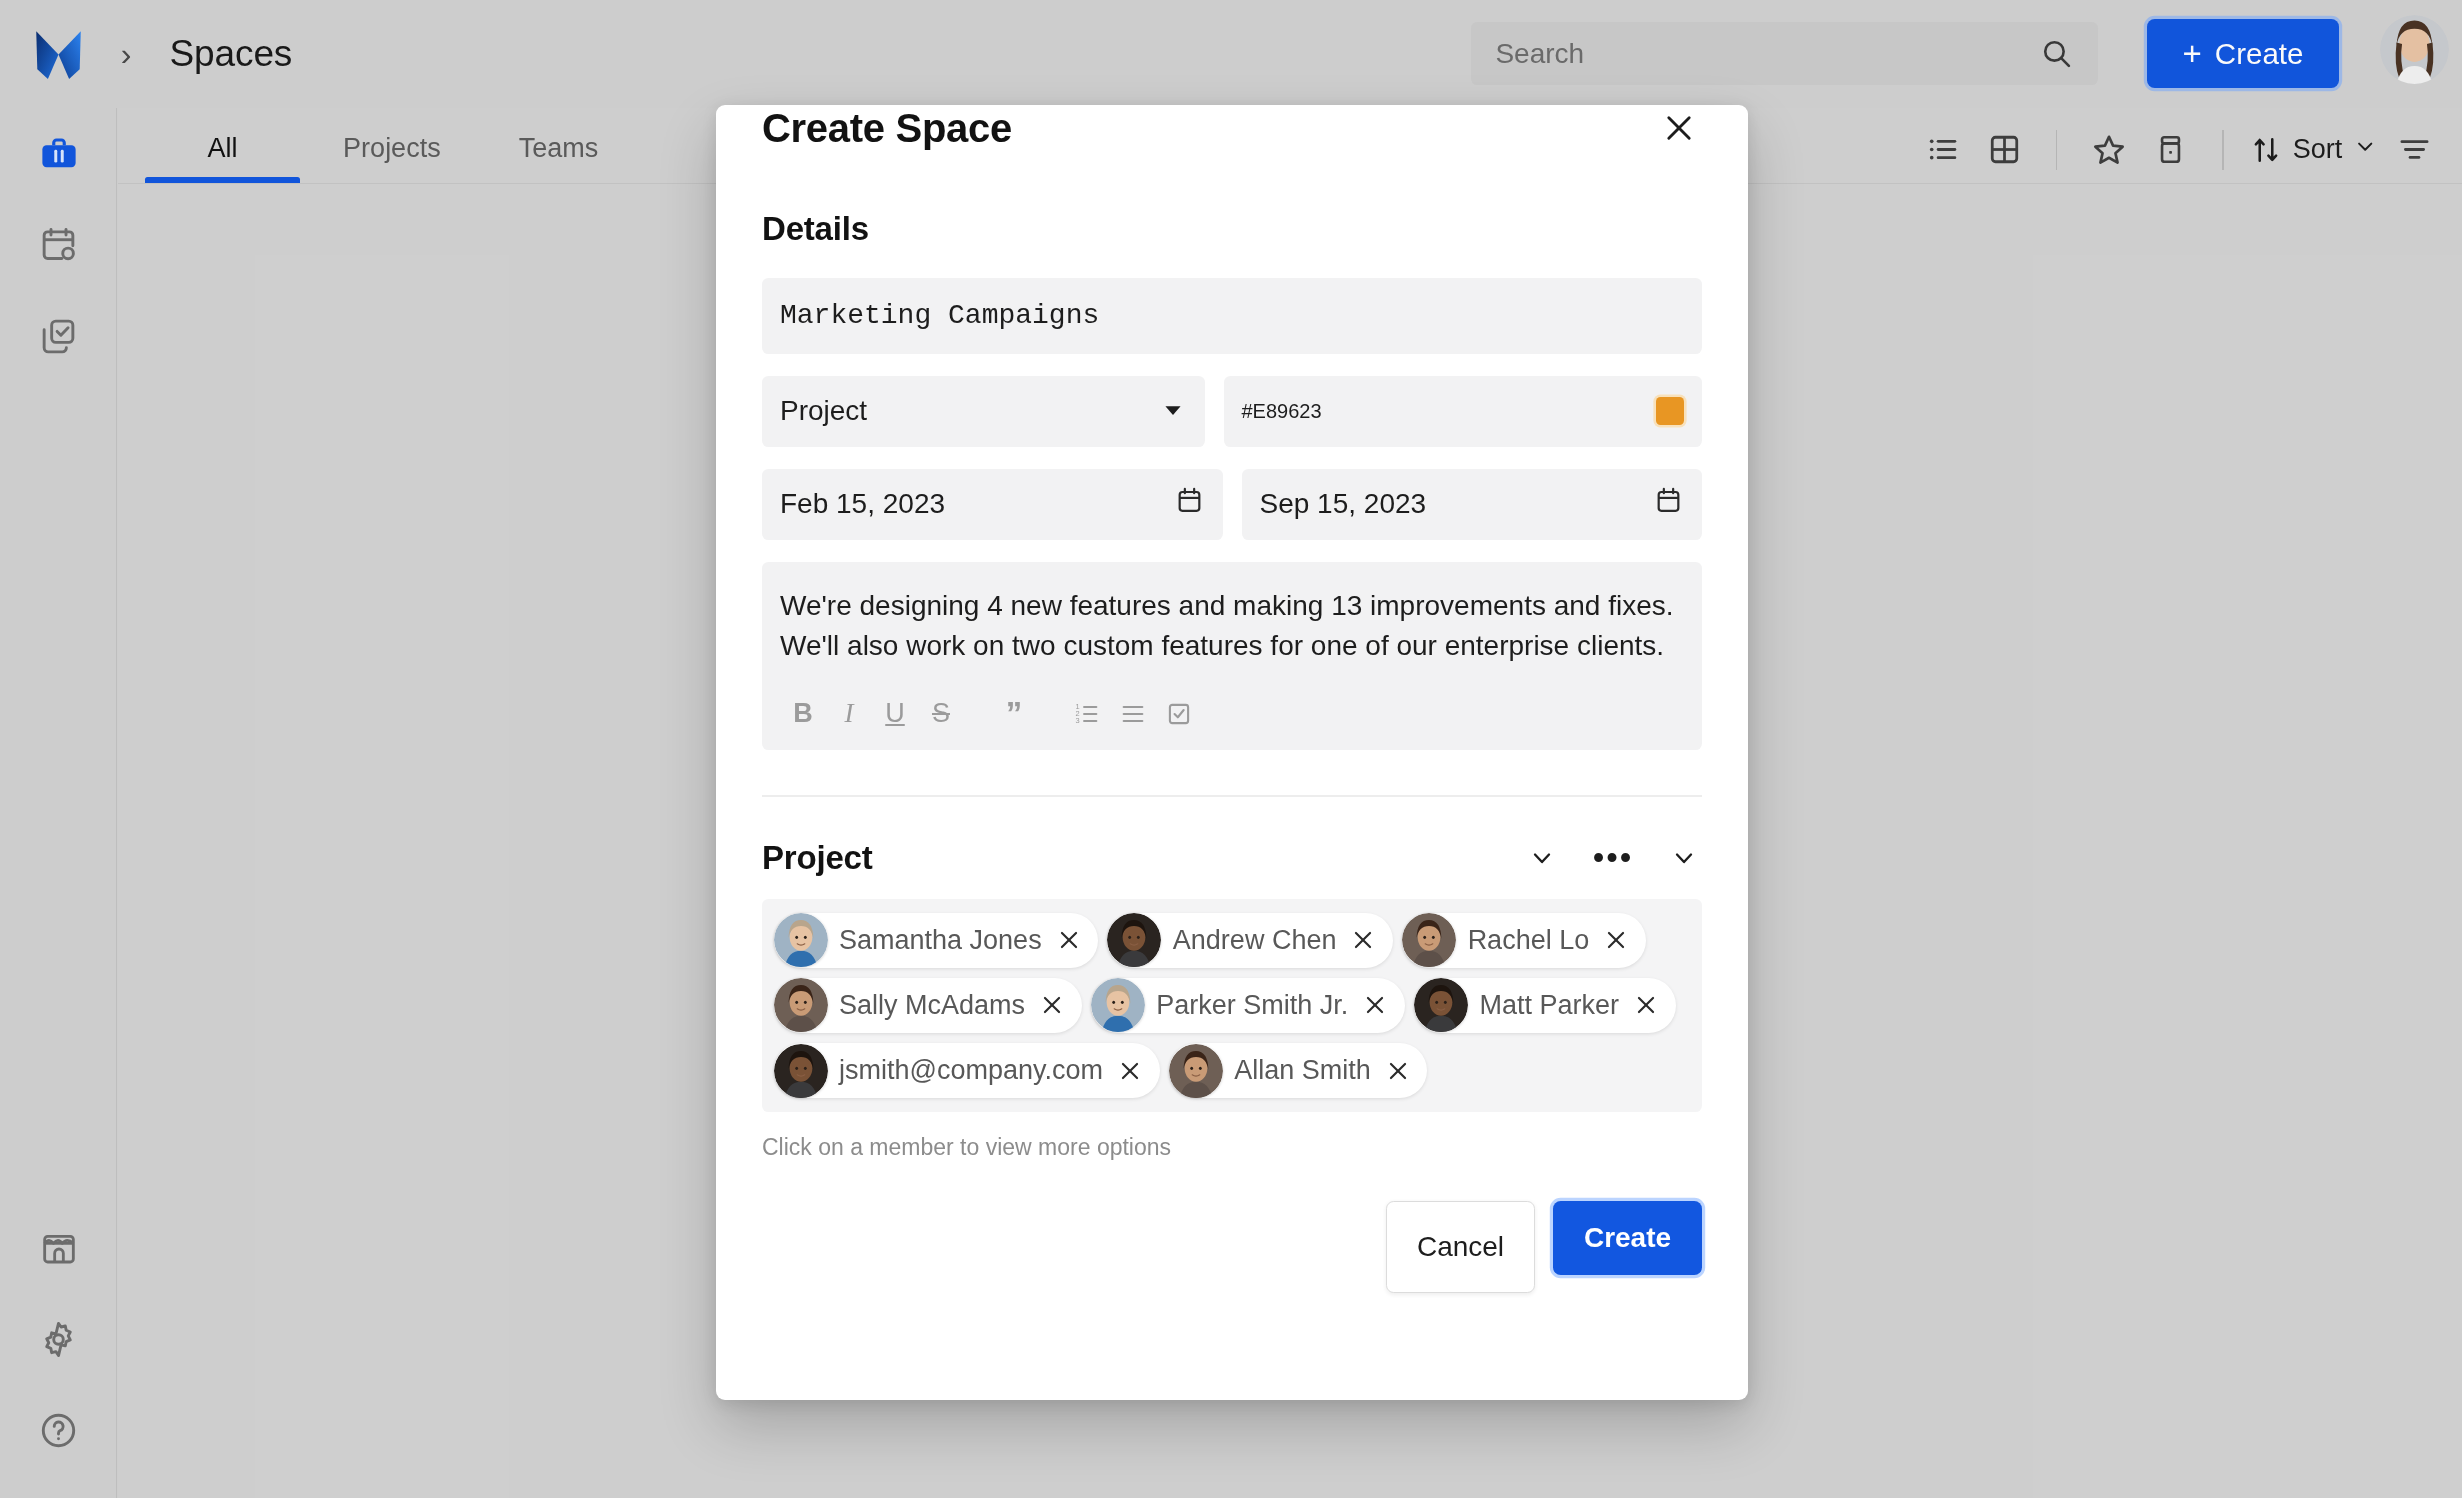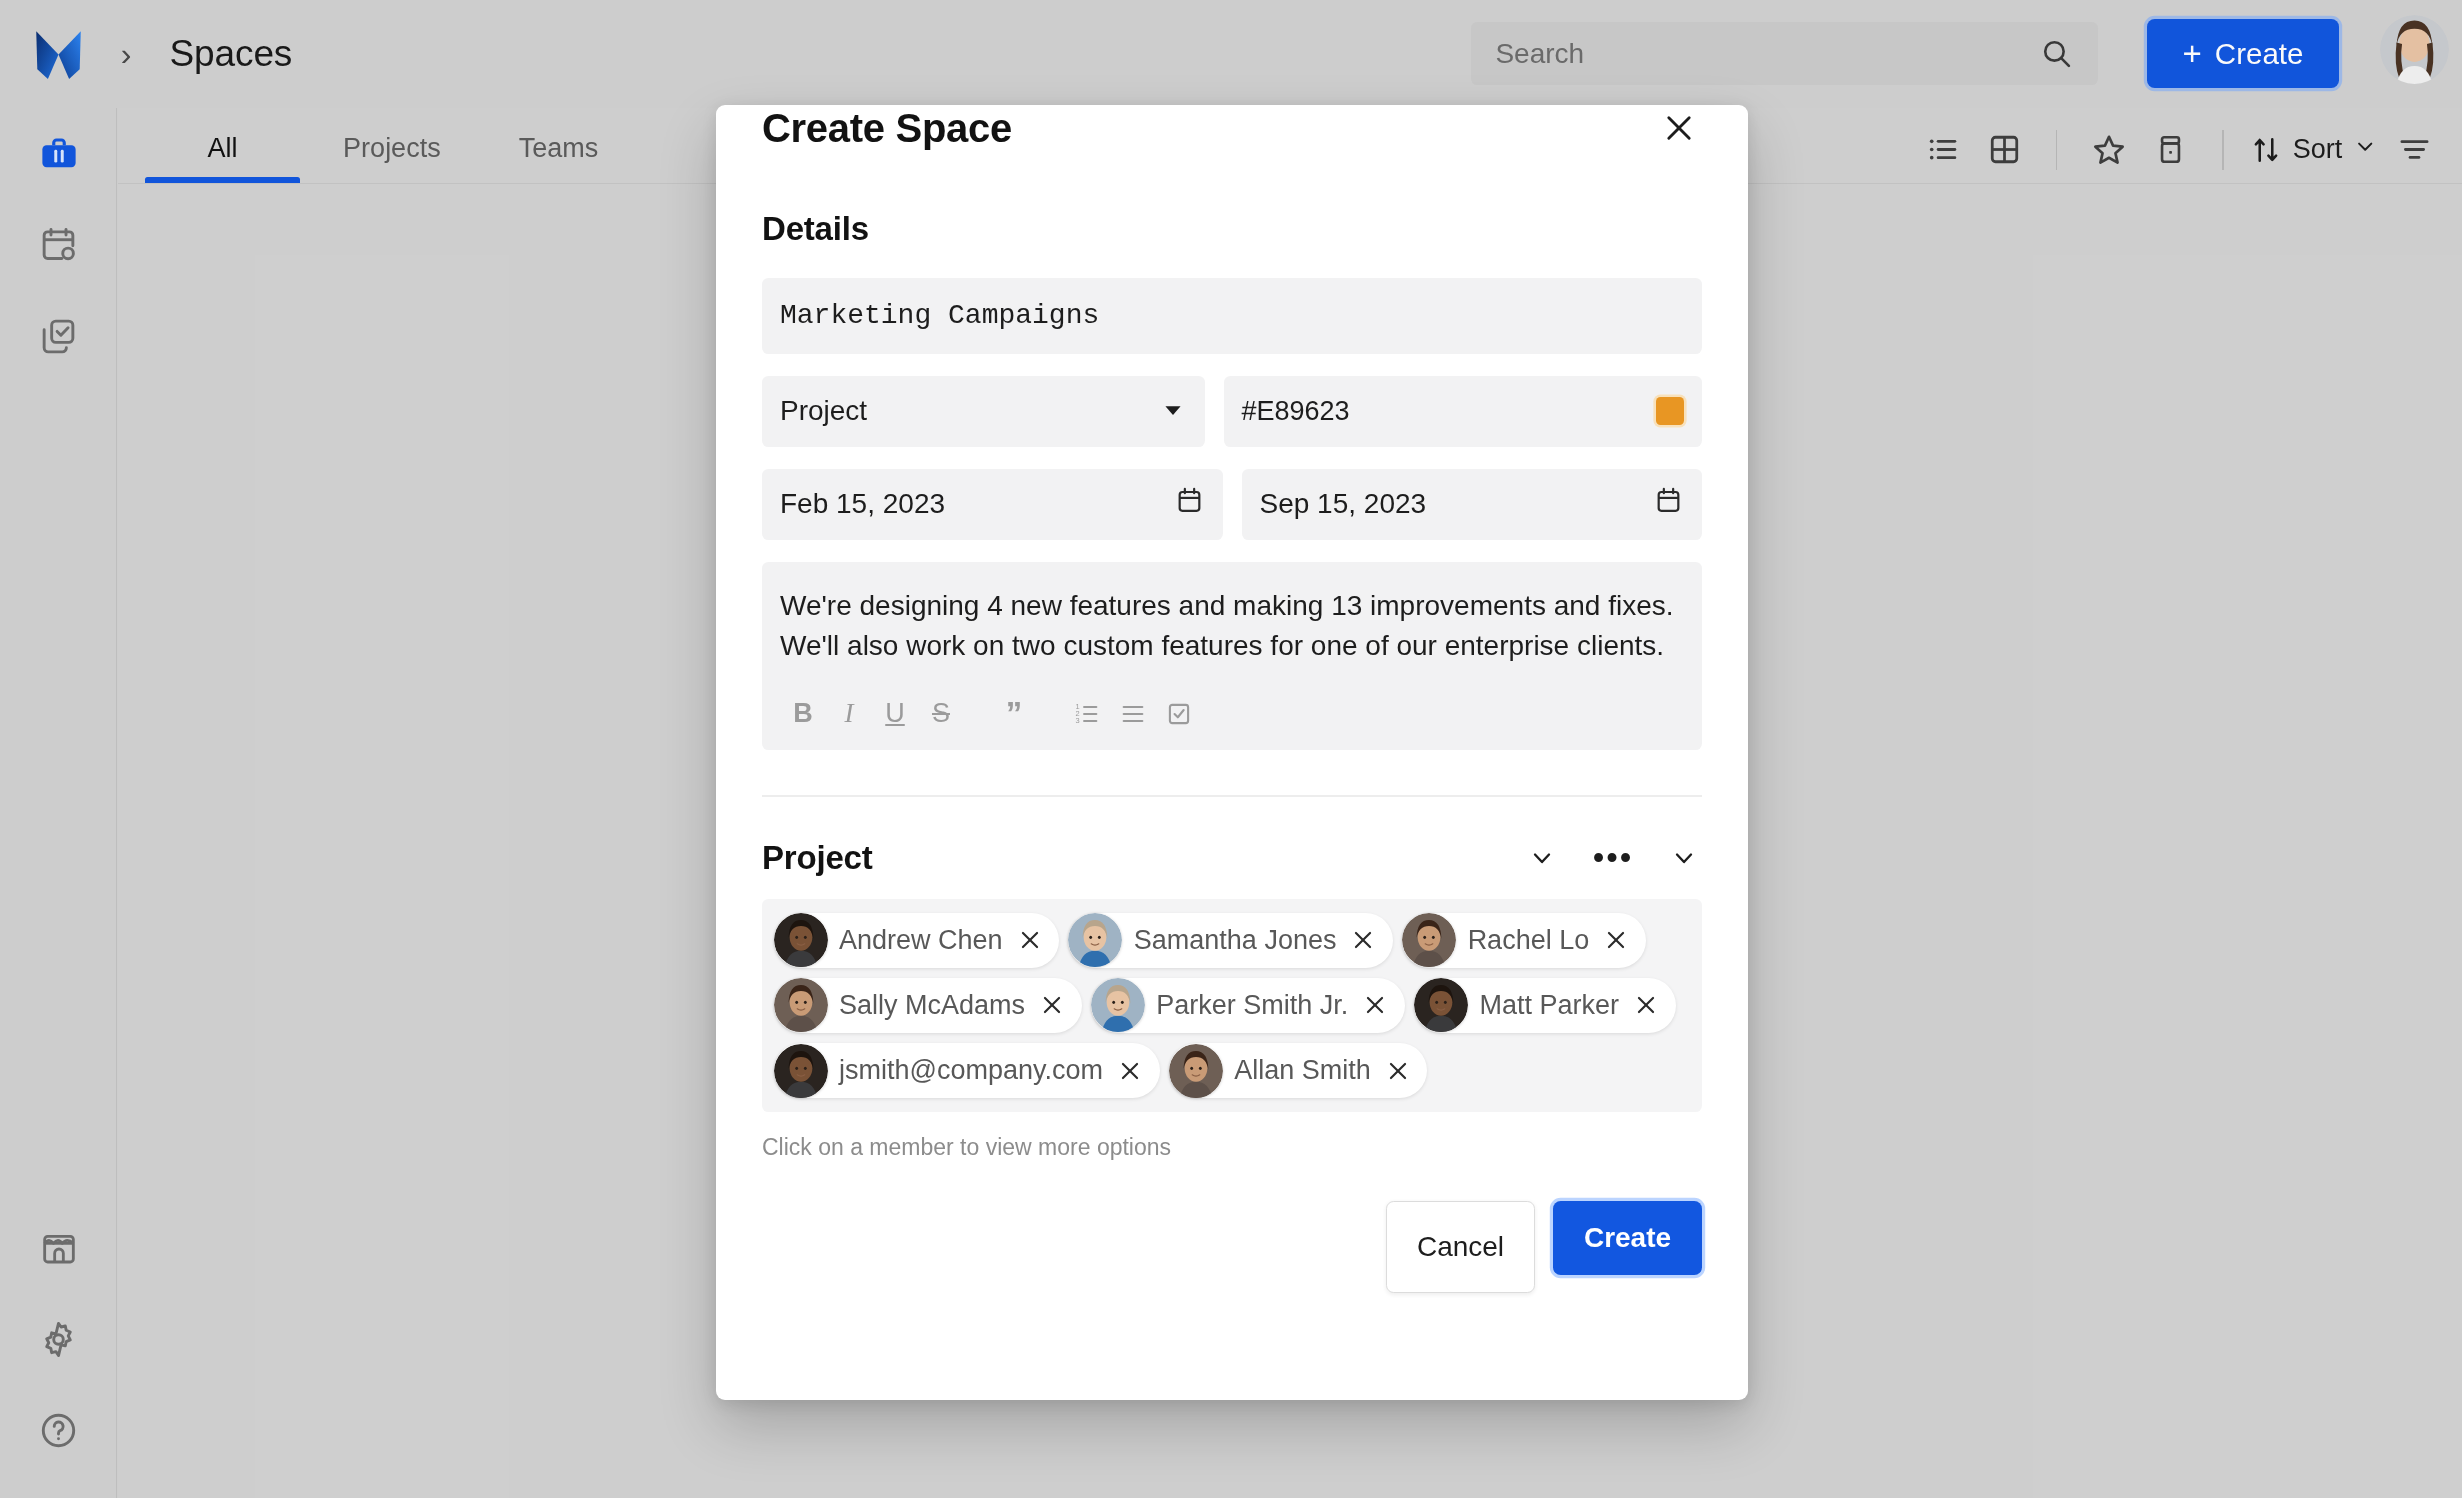--- a/index.html
+++ b/index.html
@@ -107,21 +107,21 @@
     font-family: Liberation Mono, monospace; font-size: 28px; color: #1d1d1d;
   }
   .name-field { height: 76px; margin-top: 29.5px; padding: 0 18px; }
 
   .row2 { display: flex; gap: 19px; margin-top: 22px; }
   .sel-wrap { position: relative; flex: 1; }
   .sel-field { height: 71px; padding: 0 18px; display: flex; align-items: center; cursor: pointer;
                background: #f2f2f3; border-radius: 6.4px; font-size: 28px; color: #1d1d1d; }
   .sel-caret { position: absolute; right: 19px; top: 50%; transform: translateY(-50%); pointer-events: none; }
   .color-field { height: 71px; padding: 0 18px; display: flex; align-items: center; justify-content: space-between;
-                 background: #f2f2f3; border-radius: 6.4px; font-size: 27px; color: #1d1d1d; flex: 1; cursor: pointer; }
+                 background: #f2f2f3; border-radius: 6.4px; font-size: 20px; color: #1d1d1d; flex: 1; cursor: pointer; }
   .swatch { width: 28px; height: 28px; border-radius: 4.5px; box-shadow: 0 0 0 2.6px rgba(255,205,120,0.45); }
   .date-field { height: 71px; padding: 0 18px; display: flex; align-items: center; justify-content: space-between;
                 background: #f2f2f3; border-radius: 6.4px; font-size: 28px; color: #1d1d1d; flex: 1; cursor: pointer; }
 
   .desc-box { background: #f2f2f3; border-radius: 6.4px; margin-top: 22px; padding: 24.4px 18px 16.7px 18px; }
   .desc-line { font-size: 28px; color: #1d1d1d; line-height: 1.42; }
   .fmt-bar { display: flex; align-items: center; margin-top: 28px; }
   .fmt-btn { width: 46px; height: 40px; display: flex; align-items: center; justify-content: center;
              color: #9b9b9b; font-size: 27px; cursor: pointer; }
   .fmt-gap { width: 27px; }
@@ -447,154 +447,154 @@
           <svg width="28" height="28" viewBox="0 0 24 24" fill="none" stroke="#1d1d1d" stroke-width="2">
             <polyline points="6,9 12,15.5 18,9" stroke-linecap="round" stroke-linejoin="round"></polyline>
           </svg>
         </button>
       </div>
     </div>
 
     <div class="chips-box" id="members-container">
         <div class="chip">
           <span class="chip-av"><svg viewBox="0 0 100 100" width="54" height="54">
+              <circle cx="50" cy="50" r="50" fill="#9fb3c4"></circle>
+              <path d="M20 100 Q26 70 50 70 Q74 70 80 100Z" fill="#2f6fae"></path>
+              <ellipse cx="50" cy="45" rx="21" ry="25" fill="#e7c3a3"></ellipse>
+              <path d="M27 46 Q28 13 50 13 Q72 13 73 48 Q69 24 50 24 Q31 24 27 46Z" fill="#b8a58c"></path>
+              <ellipse cx="42" cy="45" rx="2.6" ry="3" fill="#2b2019"></ellipse>
+              <ellipse cx="58" cy="45" rx="2.6" ry="3" fill="#2b2019"></ellipse>
+              <path d="M43 57 Q50 62 57 57" fill="none" stroke="#8a5f44" stroke-width="2.2" stroke-linecap="round"></path>
+            </svg></span>
+          <span class="chip-name">Samantha Jones</span>
+          <span class="chip-x">
+            <svg width="26" height="26" viewBox="0 0 24 24" fill="none" stroke="#2b2b2b" stroke-width="2">
+              <line x1="5.5" y1="5.5" x2="18.5" y2="18.5" stroke-linecap="round"></line>
+              <line x1="18.5" y1="5.5" x2="5.5" y2="18.5" stroke-linecap="round"></line>
+            </svg>
+          </span>
+        </div>
+        <div class="chip">
+          <span class="chip-av"><svg viewBox="0 0 100 100" width="54" height="54">
               <circle cx="50" cy="50" r="50" fill="#2a2420"></circle>
               <path d="M20 100 Q26 70 50 70 Q74 70 80 100Z" fill="#3a3a3c"></path>
               <ellipse cx="50" cy="45" rx="21" ry="25" fill="#7a5236"></ellipse>
               <path d="M27 46 Q28 13 50 13 Q72 13 73 48 Q69 24 50 24 Q31 24 27 46Z" fill="#1d140e"></path>
               <ellipse cx="42" cy="45" rx="2.6" ry="3" fill="#2b2019"></ellipse>
               <ellipse cx="58" cy="45" rx="2.6" ry="3" fill="#2b2019"></ellipse>
               <path d="M43 57 Q50 62 57 57" fill="none" stroke="#8a5f44" stroke-width="2.2" stroke-linecap="round"></path>
             </svg></span>
           <span class="chip-name">Andrew Chen</span>
           <span class="chip-x">
             <svg width="26" height="26" viewBox="0 0 24 24" fill="none" stroke="#2b2b2b" stroke-width="2">
               <line x1="5.5" y1="5.5" x2="18.5" y2="18.5" stroke-linecap="round"></line>
               <line x1="18.5" y1="5.5" x2="5.5" y2="18.5" stroke-linecap="round"></line>
             </svg>
           </span>
         </div>
         <div class="chip">
           <span class="chip-av"><svg viewBox="0 0 100 100" width="54" height="54">
+              <circle cx="50" cy="50" r="50" fill="#6e5f55"></circle>
+              <path d="M20 100 Q26 70 50 70 Q74 70 80 100Z" fill="#5d5049"></path>
+              <ellipse cx="50" cy="45" rx="21" ry="25" fill="#c99b76"></ellipse>
+              <path d="M27 46 Q28 13 50 13 Q72 13 73 48 Q69 24 50 24 Q31 24 27 46Z" fill="#3a2418"></path>
+              <ellipse cx="42" cy="45" rx="2.6" ry="3" fill="#2b2019"></ellipse>
+              <ellipse cx="58" cy="45" rx="2.6" ry="3" fill="#2b2019"></ellipse>
+              <path d="M43 57 Q50 62 57 57" fill="none" stroke="#8a5f44" stroke-width="2.2" stroke-linecap="round"></path>
+            </svg></span>
+          <span class="chip-name">Rachel Lo</span>
+          <span class="chip-x">
+            <svg width="26" height="26" viewBox="0 0 24 24" fill="none" stroke="#2b2b2b" stroke-width="2">
+              <line x1="5.5" y1="5.5" x2="18.5" y2="18.5" stroke-linecap="round"></line>
+              <line x1="18.5" y1="5.5" x2="5.5" y2="18.5" stroke-linecap="round"></line>
+            </svg>
+          </span>
+        </div>
+        <div class="chip">
+          <span class="chip-av"><svg viewBox="0 0 100 100" width="54" height="54">
+              <circle cx="50" cy="50" r="50" fill="#6e5f55"></circle>
+              <path d="M20 100 Q26 70 50 70 Q74 70 80 100Z" fill="#5d5049"></path>
+              <ellipse cx="50" cy="45" rx="21" ry="25" fill="#c99b76"></ellipse>
+              <path d="M27 46 Q28 13 50 13 Q72 13 73 48 Q69 24 50 24 Q31 24 27 46Z" fill="#3a2418"></path>
+              <ellipse cx="42" cy="45" rx="2.6" ry="3" fill="#2b2019"></ellipse>
+              <ellipse cx="58" cy="45" rx="2.6" ry="3" fill="#2b2019"></ellipse>
+              <path d="M43 57 Q50 62 57 57" fill="none" stroke="#8a5f44" stroke-width="2.2" stroke-linecap="round"></path>
+            </svg></span>
+          <span class="chip-name">Sally McAdams</span>
+          <span class="chip-x">
+            <svg width="26" height="26" viewBox="0 0 24 24" fill="none" stroke="#2b2b2b" stroke-width="2">
+              <line x1="5.5" y1="5.5" x2="18.5" y2="18.5" stroke-linecap="round"></line>
+              <line x1="18.5" y1="5.5" x2="5.5" y2="18.5" stroke-linecap="round"></line>
+            </svg>
+          </span>
+        </div>
+        <div class="chip">
+          <span class="chip-av"><svg viewBox="0 0 100 100" width="54" height="54">
               <circle cx="50" cy="50" r="50" fill="#9fb3c4"></circle>
               <path d="M20 100 Q26 70 50 70 Q74 70 80 100Z" fill="#2f6fae"></path>
               <ellipse cx="50" cy="45" rx="21" ry="25" fill="#e7c3a3"></ellipse>
               <path d="M27 46 Q28 13 50 13 Q72 13 73 48 Q69 24 50 24 Q31 24 27 46Z" fill="#b8a58c"></path>
               <ellipse cx="42" cy="45" rx="2.6" ry="3" fill="#2b2019"></ellipse>
               <ellipse cx="58" cy="45" rx="2.6" ry="3" fill="#2b2019"></ellipse>
               <path d="M43 57 Q50 62 57 57" fill="none" stroke="#8a5f44" stroke-width="2.2" stroke-linecap="round"></path>
             </svg></span>
-          <span class="chip-name">Samantha Jones</span>
+          <span class="chip-name">Parker Smith Jr.</span>
+          <span class="chip-x">
+            <svg width="26" height="26" viewBox="0 0 24 24" fill="none" stroke="#2b2b2b" stroke-width="2">
+              <line x1="5.5" y1="5.5" x2="18.5" y2="18.5" stroke-linecap="round"></line>
+              <line x1="18.5" y1="5.5" x2="5.5" y2="18.5" stroke-linecap="round"></line>
+            </svg>
+          </span>
+        </div>
+        <div class="chip">
+          <span class="chip-av"><svg viewBox="0 0 100 100" width="54" height="54">
+              <circle cx="50" cy="50" r="50" fill="#2a2420"></circle>
+              <path d="M20 100 Q26 70 50 70 Q74 70 80 100Z" fill="#3a3a3c"></path>
+              <ellipse cx="50" cy="45" rx="21" ry="25" fill="#7a5236"></ellipse>
+              <path d="M27 46 Q28 13 50 13 Q72 13 73 48 Q69 24 50 24 Q31 24 27 46Z" fill="#1d140e"></path>
+              <ellipse cx="42" cy="45" rx="2.6" ry="3" fill="#2b2019"></ellipse>
+              <ellipse cx="58" cy="45" rx="2.6" ry="3" fill="#2b2019"></ellipse>
+              <path d="M43 57 Q50 62 57 57" fill="none" stroke="#8a5f44" stroke-width="2.2" stroke-linecap="round"></path>
+            </svg></span>
+          <span class="chip-name">Matt Parker</span>
+          <span class="chip-x">
+            <svg width="26" height="26" viewBox="0 0 24 24" fill="none" stroke="#2b2b2b" stroke-width="2">
+              <line x1="5.5" y1="5.5" x2="18.5" y2="18.5" stroke-linecap="round"></line>
+              <line x1="18.5" y1="5.5" x2="5.5" y2="18.5" stroke-linecap="round"></line>
+            </svg>
+          </span>
+        </div>
+        <div class="chip">
+          <span class="chip-av"><svg viewBox="0 0 100 100" width="54" height="54">
+              <circle cx="50" cy="50" r="50" fill="#2a2420"></circle>
+              <path d="M20 100 Q26 70 50 70 Q74 70 80 100Z" fill="#3a3a3c"></path>
+              <ellipse cx="50" cy="45" rx="21" ry="25" fill="#7a5236"></ellipse>
+              <path d="M27 46 Q28 13 50 13 Q72 13 73 48 Q69 24 50 24 Q31 24 27 46Z" fill="#1d140e"></path>
+              <ellipse cx="42" cy="45" rx="2.6" ry="3" fill="#2b2019"></ellipse>
+              <ellipse cx="58" cy="45" rx="2.6" ry="3" fill="#2b2019"></ellipse>
+              <path d="M43 57 Q50 62 57 57" fill="none" stroke="#8a5f44" stroke-width="2.2" stroke-linecap="round"></path>
+            </svg></span>
+          <span class="chip-name">jsmith@company.com</span>
           <span class="chip-x">
             <svg width="26" height="26" viewBox="0 0 24 24" fill="none" stroke="#2b2b2b" stroke-width="2">
               <line x1="5.5" y1="5.5" x2="18.5" y2="18.5" stroke-linecap="round"></line>
               <line x1="18.5" y1="5.5" x2="5.5" y2="18.5" stroke-linecap="round"></line>
             </svg>
           </span>
         </div>
         <div class="chip">
           <span class="chip-av"><svg viewBox="0 0 100 100" width="54" height="54">
               <circle cx="50" cy="50" r="50" fill="#6e5f55"></circle>
               <path d="M20 100 Q26 70 50 70 Q74 70 80 100Z" fill="#5d5049"></path>
               <ellipse cx="50" cy="45" rx="21" ry="25" fill="#c99b76"></ellipse>
               <path d="M27 46 Q28 13 50 13 Q72 13 73 48 Q69 24 50 24 Q31 24 27 46Z" fill="#3a2418"></path>
               <ellipse cx="42" cy="45" rx="2.6" ry="3" fill="#2b2019"></ellipse>
               <ellipse cx="58" cy="45" rx="2.6" ry="3" fill="#2b2019"></ellipse>
               <path d="M43 57 Q50 62 57 57" fill="none" stroke="#8a5f44" stroke-width="2.2" stroke-linecap="round"></path>
             </svg></span>
-          <span class="chip-name">Rachel Lo</span>
-          <span class="chip-x">
-            <svg width="26" height="26" viewBox="0 0 24 24" fill="none" stroke="#2b2b2b" stroke-width="2">
-              <line x1="5.5" y1="5.5" x2="18.5" y2="18.5" stroke-linecap="round"></line>
-              <line x1="18.5" y1="5.5" x2="5.5" y2="18.5" stroke-linecap="round"></line>
-            </svg>
-          </span>
-        </div>
-        <div class="chip">
-          <span class="chip-av"><svg viewBox="0 0 100 100" width="54" height="54">
-              <circle cx="50" cy="50" r="50" fill="#6e5f55"></circle>
-              <path d="M20 100 Q26 70 50 70 Q74 70 80 100Z" fill="#5d5049"></path>
-              <ellipse cx="50" cy="45" rx="21" ry="25" fill="#c99b76"></ellipse>
-              <path d="M27 46 Q28 13 50 13 Q72 13 73 48 Q69 24 50 24 Q31 24 27 46Z" fill="#3a2418"></path>
-              <ellipse cx="42" cy="45" rx="2.6" ry="3" fill="#2b2019"></ellipse>
-              <ellipse cx="58" cy="45" rx="2.6" ry="3" fill="#2b2019"></ellipse>
-              <path d="M43 57 Q50 62 57 57" fill="none" stroke="#8a5f44" stroke-width="2.2" stroke-linecap="round"></path>
-            </svg></span>
-          <span class="chip-name">Sally McAdams</span>
-          <span class="chip-x">
-            <svg width="26" height="26" viewBox="0 0 24 24" fill="none" stroke="#2b2b2b" stroke-width="2">
-              <line x1="5.5" y1="5.5" x2="18.5" y2="18.5" stroke-linecap="round"></line>
-              <line x1="18.5" y1="5.5" x2="5.5" y2="18.5" stroke-linecap="round"></line>
-            </svg>
-          </span>
-        </div>
-        <div class="chip">
-          <span class="chip-av"><svg viewBox="0 0 100 100" width="54" height="54">
-              <circle cx="50" cy="50" r="50" fill="#9fb3c4"></circle>
-              <path d="M20 100 Q26 70 50 70 Q74 70 80 100Z" fill="#2f6fae"></path>
-              <ellipse cx="50" cy="45" rx="21" ry="25" fill="#e7c3a3"></ellipse>
-              <path d="M27 46 Q28 13 50 13 Q72 13 73 48 Q69 24 50 24 Q31 24 27 46Z" fill="#b8a58c"></path>
-              <ellipse cx="42" cy="45" rx="2.6" ry="3" fill="#2b2019"></ellipse>
-              <ellipse cx="58" cy="45" rx="2.6" ry="3" fill="#2b2019"></ellipse>
-              <path d="M43 57 Q50 62 57 57" fill="none" stroke="#8a5f44" stroke-width="2.2" stroke-linecap="round"></path>
-            </svg></span>
-          <span class="chip-name">Parker Smith Jr.</span>
-          <span class="chip-x">
-            <svg width="26" height="26" viewBox="0 0 24 24" fill="none" stroke="#2b2b2b" stroke-width="2">
-              <line x1="5.5" y1="5.5" x2="18.5" y2="18.5" stroke-linecap="round"></line>
-              <line x1="18.5" y1="5.5" x2="5.5" y2="18.5" stroke-linecap="round"></line>
-            </svg>
-          </span>
-        </div>
-        <div class="chip">
-          <span class="chip-av"><svg viewBox="0 0 100 100" width="54" height="54">
-              <circle cx="50" cy="50" r="50" fill="#2a2420"></circle>
-              <path d="M20 100 Q26 70 50 70 Q74 70 80 100Z" fill="#3a3a3c"></path>
-              <ellipse cx="50" cy="45" rx="21" ry="25" fill="#7a5236"></ellipse>
-              <path d="M27 46 Q28 13 50 13 Q72 13 73 48 Q69 24 50 24 Q31 24 27 46Z" fill="#1d140e"></path>
-              <ellipse cx="42" cy="45" rx="2.6" ry="3" fill="#2b2019"></ellipse>
-              <ellipse cx="58" cy="45" rx="2.6" ry="3" fill="#2b2019"></ellipse>
-              <path d="M43 57 Q50 62 57 57" fill="none" stroke="#8a5f44" stroke-width="2.2" stroke-linecap="round"></path>
-            </svg></span>
-          <span class="chip-name">Matt Parker</span>
-          <span class="chip-x">
-            <svg width="26" height="26" viewBox="0 0 24 24" fill="none" stroke="#2b2b2b" stroke-width="2">
-              <line x1="5.5" y1="5.5" x2="18.5" y2="18.5" stroke-linecap="round"></line>
-              <line x1="18.5" y1="5.5" x2="5.5" y2="18.5" stroke-linecap="round"></line>
-            </svg>
-          </span>
-        </div>
-        <div class="chip">
-          <span class="chip-av"><svg viewBox="0 0 100 100" width="54" height="54">
-              <circle cx="50" cy="50" r="50" fill="#2a2420"></circle>
-              <path d="M20 100 Q26 70 50 70 Q74 70 80 100Z" fill="#3a3a3c"></path>
-              <ellipse cx="50" cy="45" rx="21" ry="25" fill="#7a5236"></ellipse>
-              <path d="M27 46 Q28 13 50 13 Q72 13 73 48 Q69 24 50 24 Q31 24 27 46Z" fill="#1d140e"></path>
-              <ellipse cx="42" cy="45" rx="2.6" ry="3" fill="#2b2019"></ellipse>
-              <ellipse cx="58" cy="45" rx="2.6" ry="3" fill="#2b2019"></ellipse>
-              <path d="M43 57 Q50 62 57 57" fill="none" stroke="#8a5f44" stroke-width="2.2" stroke-linecap="round"></path>
-            </svg></span>
-          <span class="chip-name">jsmith@company.com</span>
-          <span class="chip-x">
-            <svg width="26" height="26" viewBox="0 0 24 24" fill="none" stroke="#2b2b2b" stroke-width="2">
-              <line x1="5.5" y1="5.5" x2="18.5" y2="18.5" stroke-linecap="round"></line>
-              <line x1="18.5" y1="5.5" x2="5.5" y2="18.5" stroke-linecap="round"></line>
-            </svg>
-          </span>
-        </div>
-        <div class="chip">
-          <span class="chip-av"><svg viewBox="0 0 100 100" width="54" height="54">
-              <circle cx="50" cy="50" r="50" fill="#6e5f55"></circle>
-              <path d="M20 100 Q26 70 50 70 Q74 70 80 100Z" fill="#5d5049"></path>
-              <ellipse cx="50" cy="45" rx="21" ry="25" fill="#c99b76"></ellipse>
-              <path d="M27 46 Q28 13 50 13 Q72 13 73 48 Q69 24 50 24 Q31 24 27 46Z" fill="#3a2418"></path>
-              <ellipse cx="42" cy="45" rx="2.6" ry="3" fill="#2b2019"></ellipse>
-              <ellipse cx="58" cy="45" rx="2.6" ry="3" fill="#2b2019"></ellipse>
-              <path d="M43 57 Q50 62 57 57" fill="none" stroke="#8a5f44" stroke-width="2.2" stroke-linecap="round"></path>
-            </svg></span>
           <span class="chip-name">Allan Smith</span>
           <span class="chip-x">
             <svg width="26" height="26" viewBox="0 0 24 24" fill="none" stroke="#2b2b2b" stroke-width="2">
               <line x1="5.5" y1="5.5" x2="18.5" y2="18.5" stroke-linecap="round"></line>
               <line x1="18.5" y1="5.5" x2="5.5" y2="18.5" stroke-linecap="round"></line>
             </svg>
           </span>
         </div>
       </div>
 

